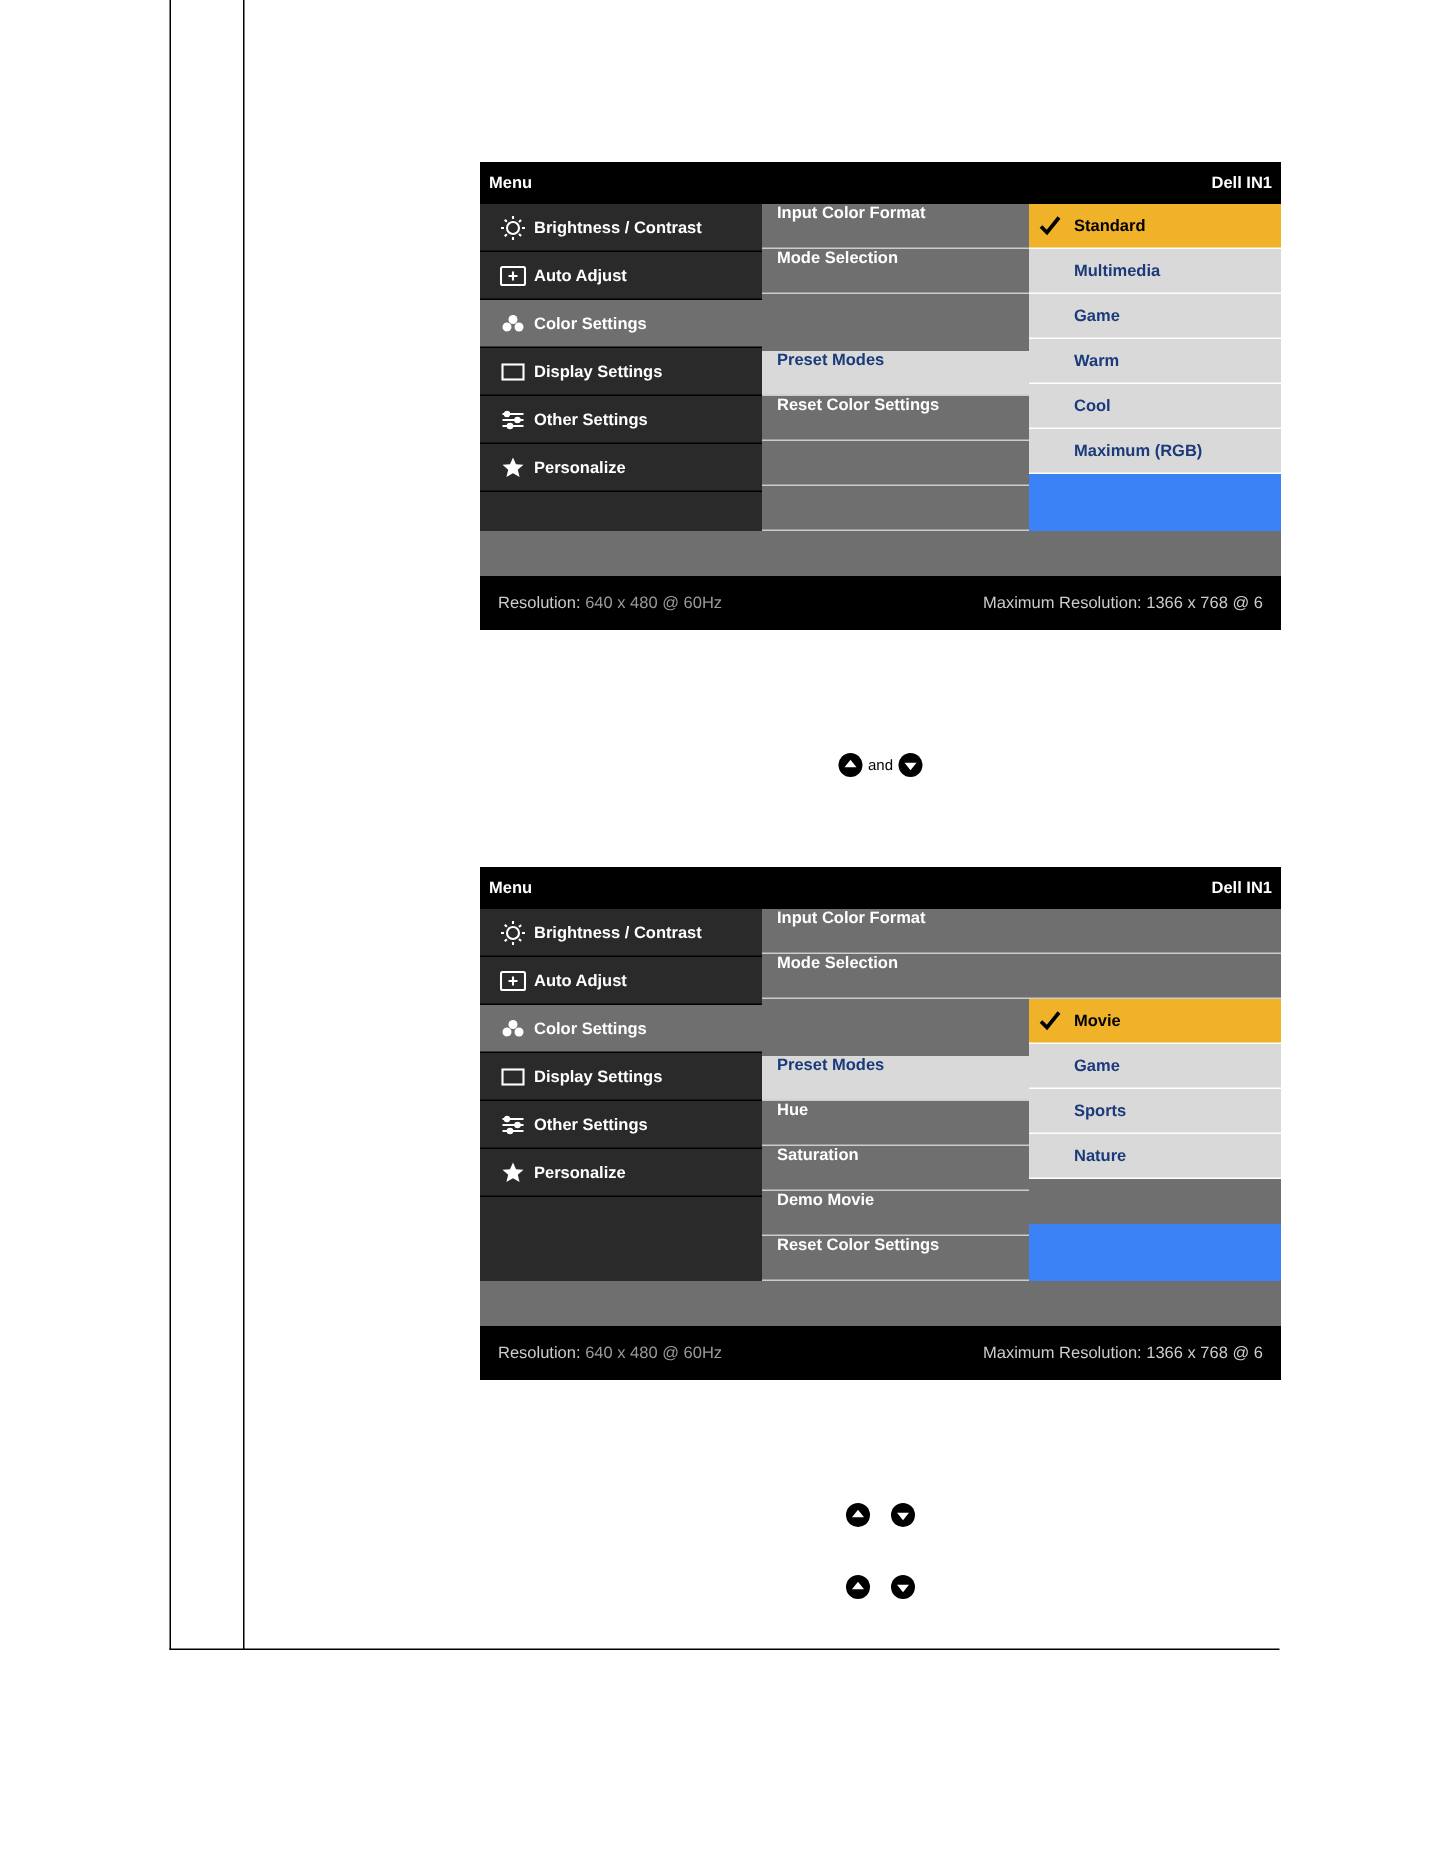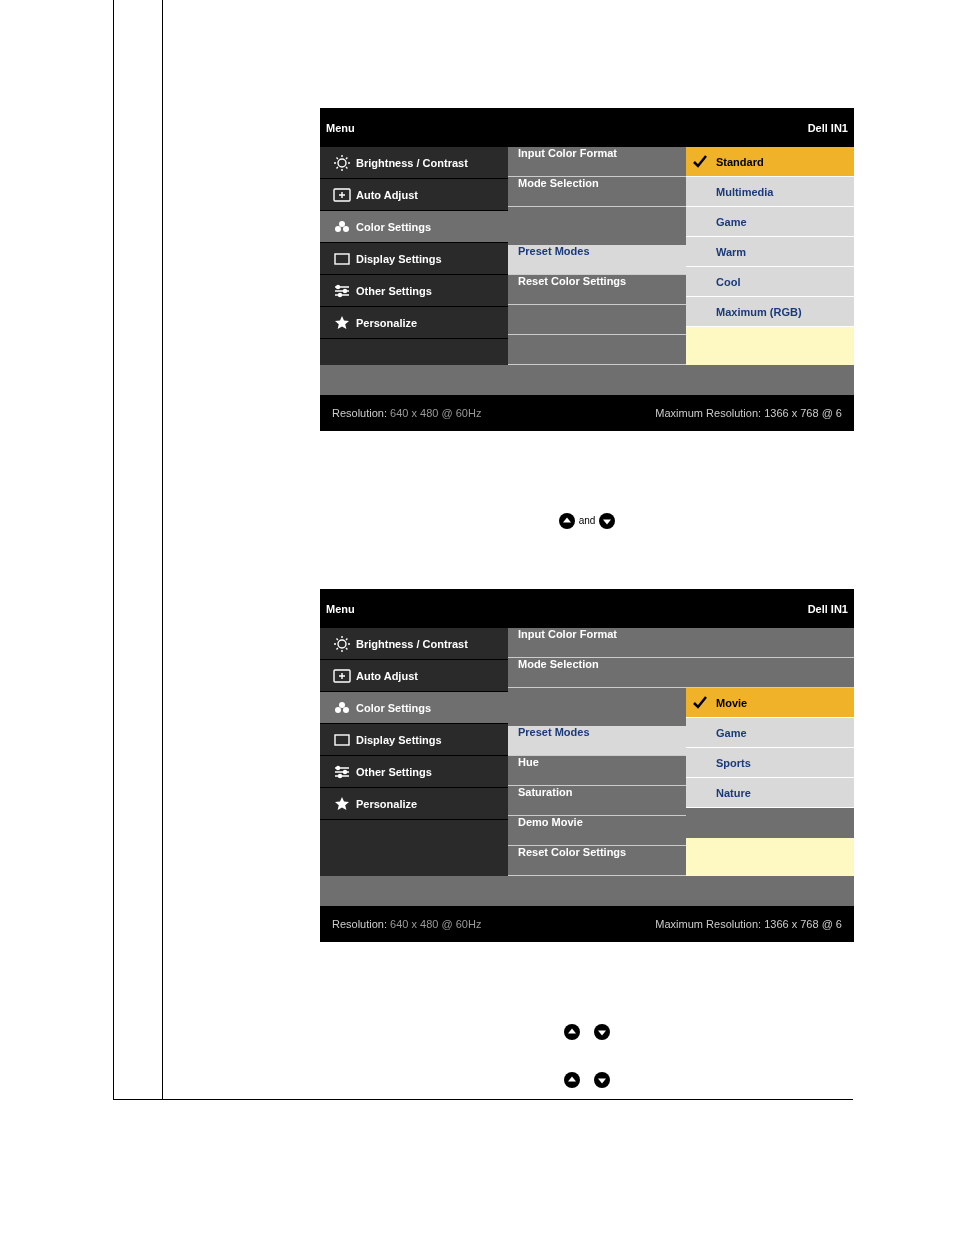--- a/index.html
+++ b/index.html
@@ -37,21 +37,21 @@
 
   .osd {
     width: 534px;
     margin-left: 146px;
     background: #000;
     color: #fff;
     font-size: 11px;
     overflow: hidden;
   }
   .osd-header {
-    height: 39px;
+    height: 28px;
     display: flex;
     justify-content: space-between;
     align-items: center;
     padding: 0 6px;
     font-weight: bold;
   }
   .osd-body {
     display: flex;
   }
   .osd-nav {
@@ -90,21 +90,21 @@
     color: #fff;
   }
   .osd-mid-row.sel {
     background: #d9d9d9;
     color: #1b3a7a;
     margin-top: 38px;
   }
 
   .osd-right {
     flex: 1;
-    background: #fef9c3;
+    background: #3b82f6;
   }
   .osd-right-row {
     height: 30px;
     display: flex;
     align-items: center;
     padding-left: 30px;
     border-bottom: 1px solid #fff;
     font-weight: bold;
     color: #1b3a7a;
     background: #d9d9d9;

